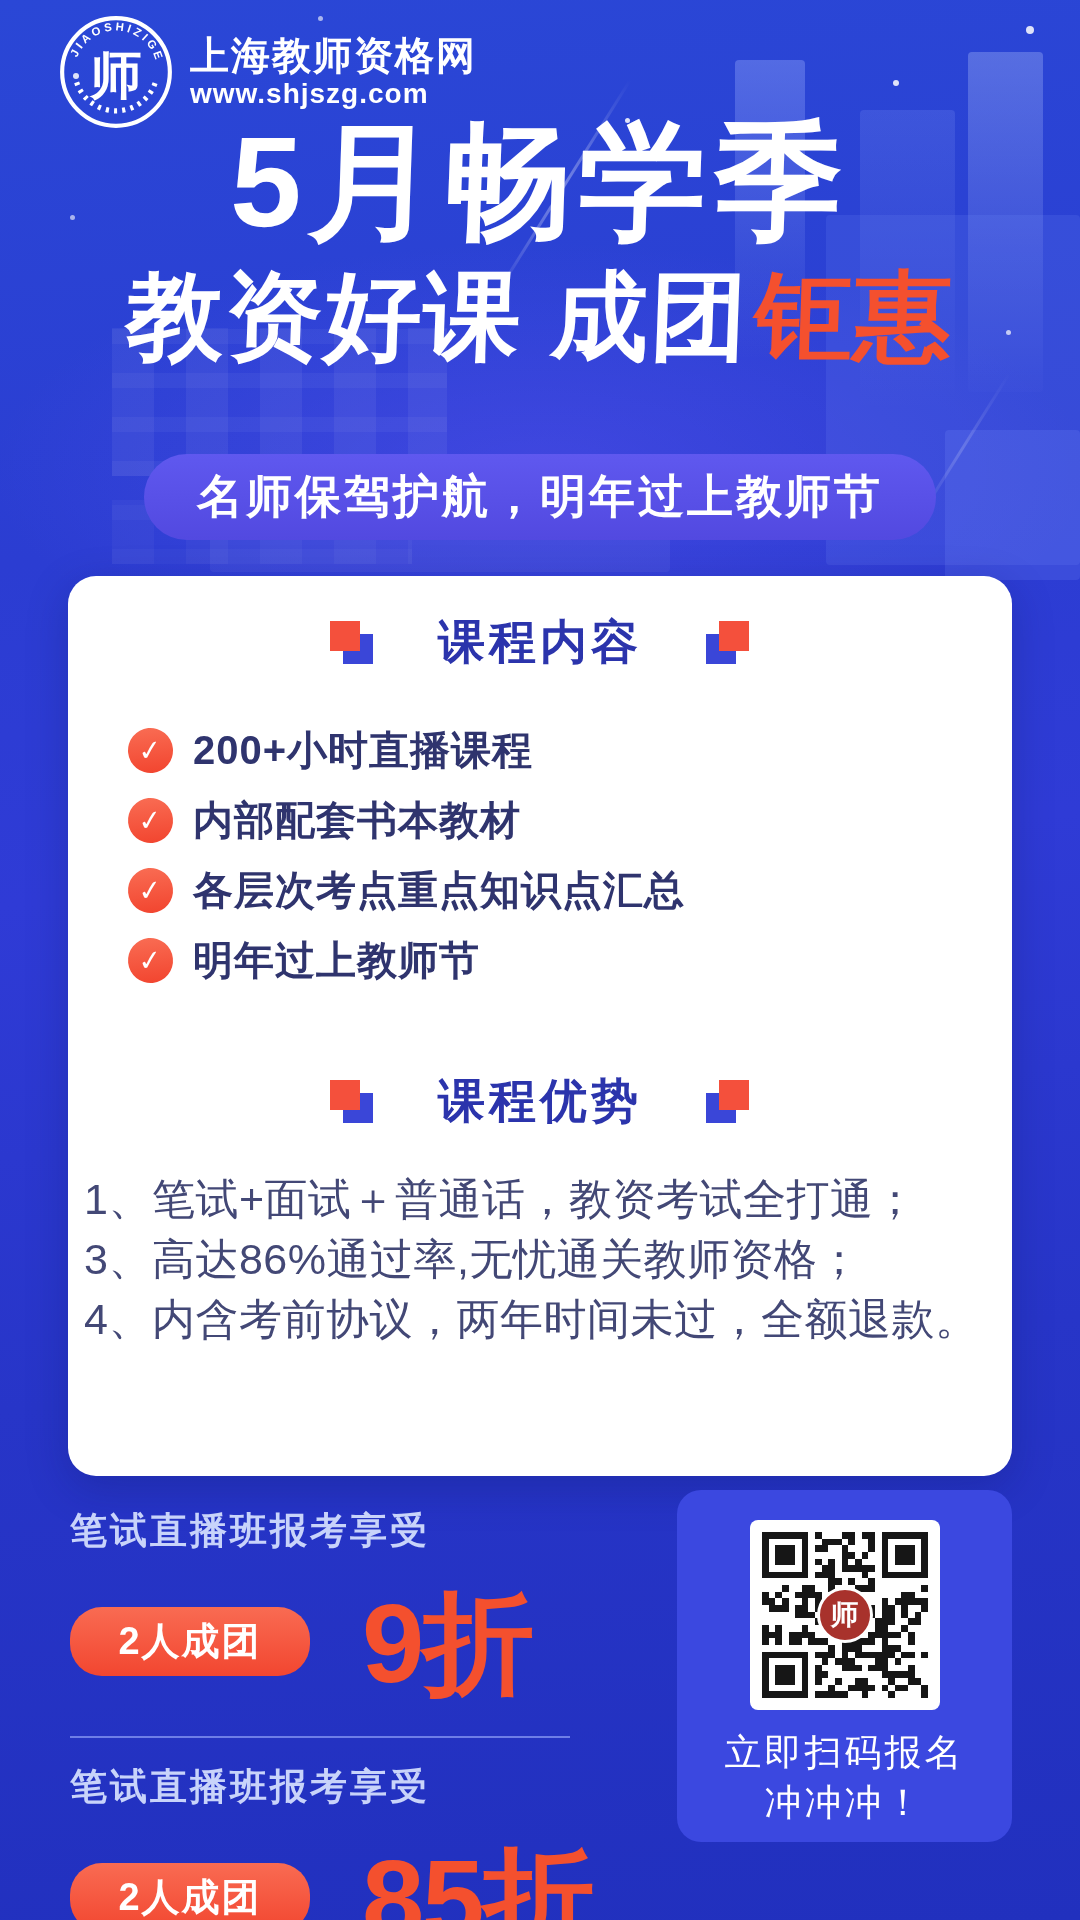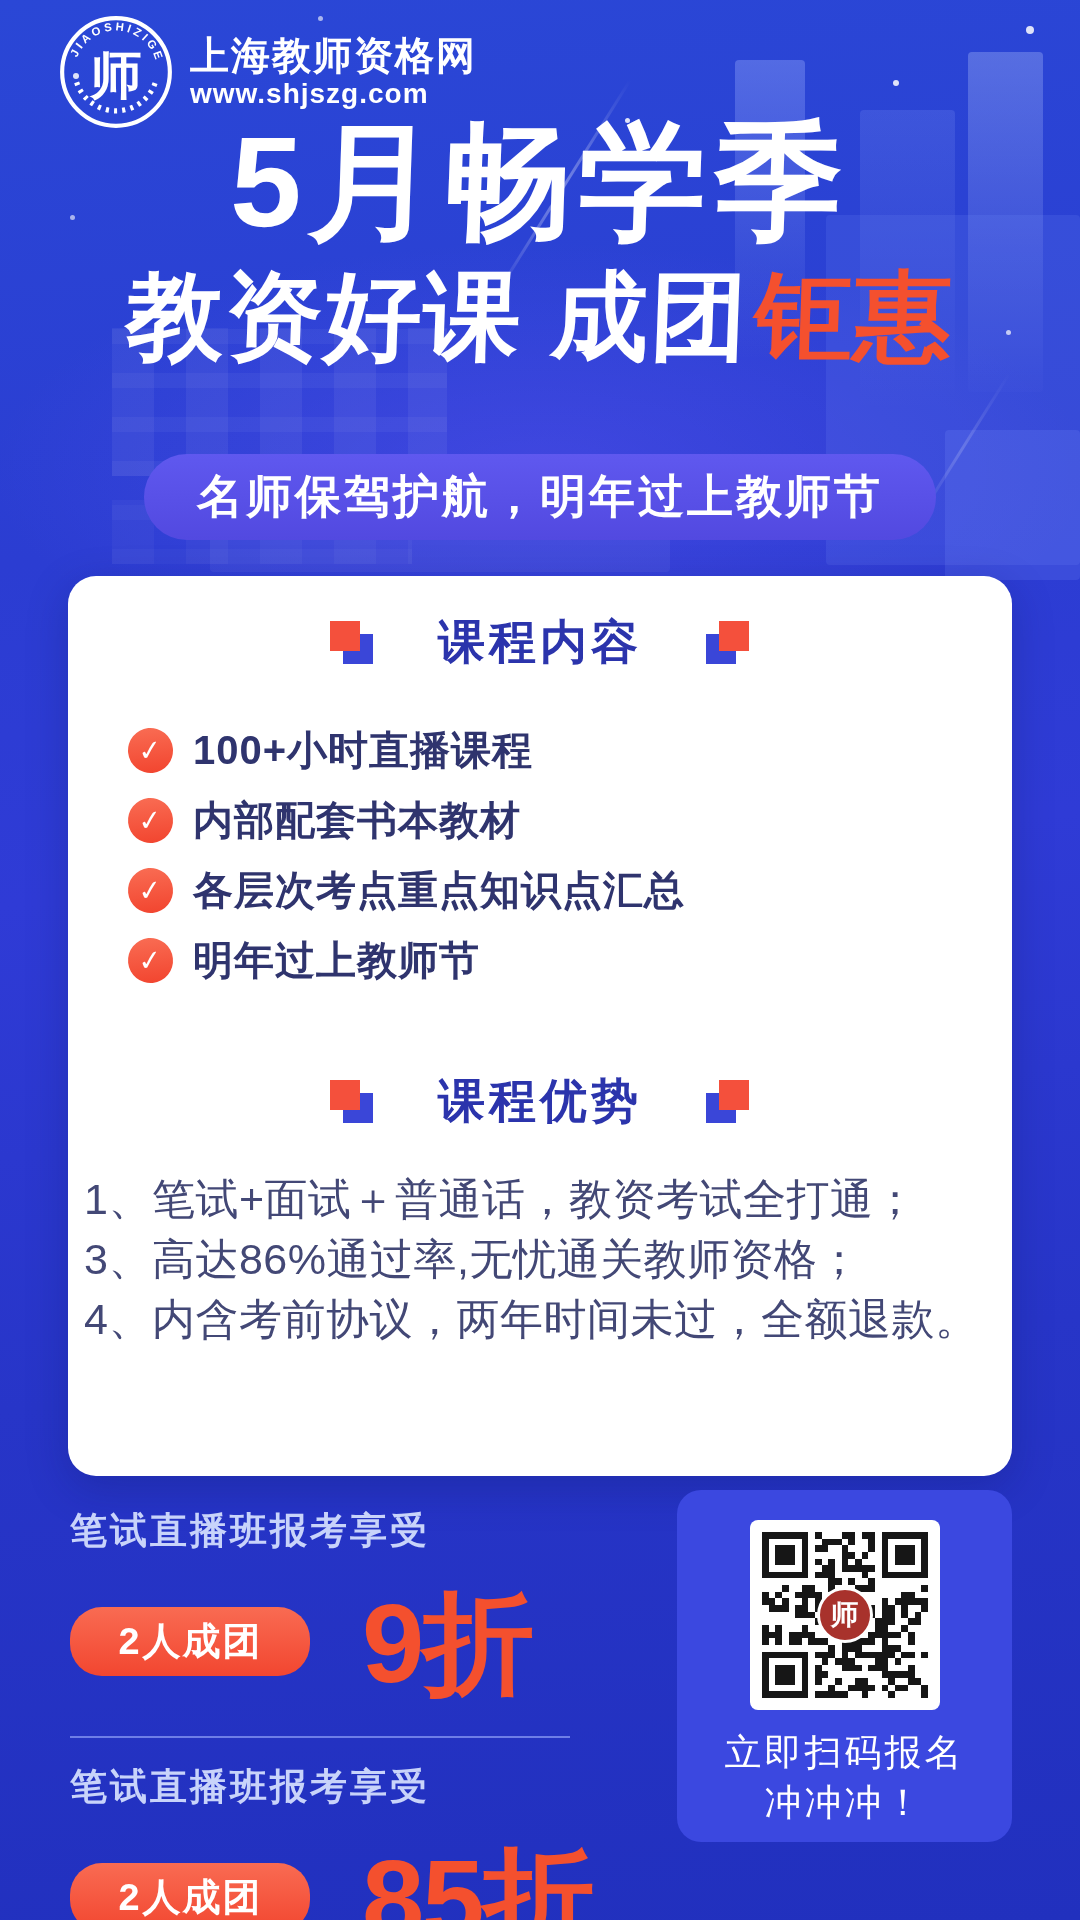--- a/index.html
+++ b/index.html
@@ -61,21 +61,21 @@
   .check{flex:0 0 auto;width:45px;height:45px;margin-right:20px;border-radius:50%;
     background:linear-gradient(180deg,#F96B52,#F24630);color:#fff;font-size:28px;font-weight:bold;
     display:flex;align-items:center;justify-content:center;transform:rotate(-6deg);}
   .adv-head{margin-top:78px;}
   .advantages{list-style:none;margin:40px 0 0 0;padding:0;color:#434876;font-size:43px;line-height:60px;letter-spacing:0.5px;}
   
   .offers{position:absolute;left:70px;top:1506px;width:530px;}
   .offer-label{color:#C8D3FA;font-size:37px;letter-spacing:3px;font-weight:600;}
   .offer-row{display:flex;align-items:center;margin:16px 0 0 0;}
   .pill{width:240px;height:69px;border-radius:32px;background:linear-gradient(180deg,#F96B52,#F24630);
-    display:flex;align-items:center;justify-content:center;color:#fff;font-size:38px;font-weight:700;letter-spacing:2px;font-family:Liberation Mono, monospace;}
+    display:flex;align-items:center;justify-content:center;color:#fff;font-size:38px;font-weight:700;letter-spacing:2px;}
   .discount{margin-left:52px;color:#F4502E;font-size:112px;font-weight:700;line-height:1;transform:translateY(-10px);letter-spacing:-2px;margin-top:26px;}
   .divider{width:500px;height:2px;background:rgba(160,176,255,.6);margin:26px 0 24px 0;}
   
   .qr-panel{position:absolute;left:677px;top:1490px;width:335px;height:352px;border-radius:24px;background:#3B48E0;}
   .qr-box{position:relative;width:190px;height:190px;margin:30px auto 0 auto;background:#fff;border-radius:8px;
     box-sizing:border-box;padding:12px;}
   .qr{width:166px;height:166px;display:block;shape-rendering:crispEdges;}
   .qr-logo{position:absolute;left:50%;top:50%;width:56px;height:56px;transform:translate(-50%,-50%);
     background:#A8322C;border:3px solid #fff;border-radius:50%;box-sizing:border-box;
     display:flex;align-items:center;justify-content:center;color:#fff;font-size:28px;font-weight:bold;}
@@ -139,21 +139,21 @@
       <span class="sec-title">课程内容</span>
       <span class="decor decor-r">
           <i class="back"></i>
           <i class="front"></i>
         </span>
     </div>
 
     <ul class="checklist">
       <li>
         <span class="check">✓</span>
-        <span>100+小时直播课程</span>
+        <span>200+小时直播课程</span>
       </li>
       <li>
         <span class="check">✓</span>
         <span>内部配套书本教材</span>
       </li>
       <li>
         <span class="check">✓</span>
         <span>各层次考点重点知识点汇总</span>
       </li>
       <li>

